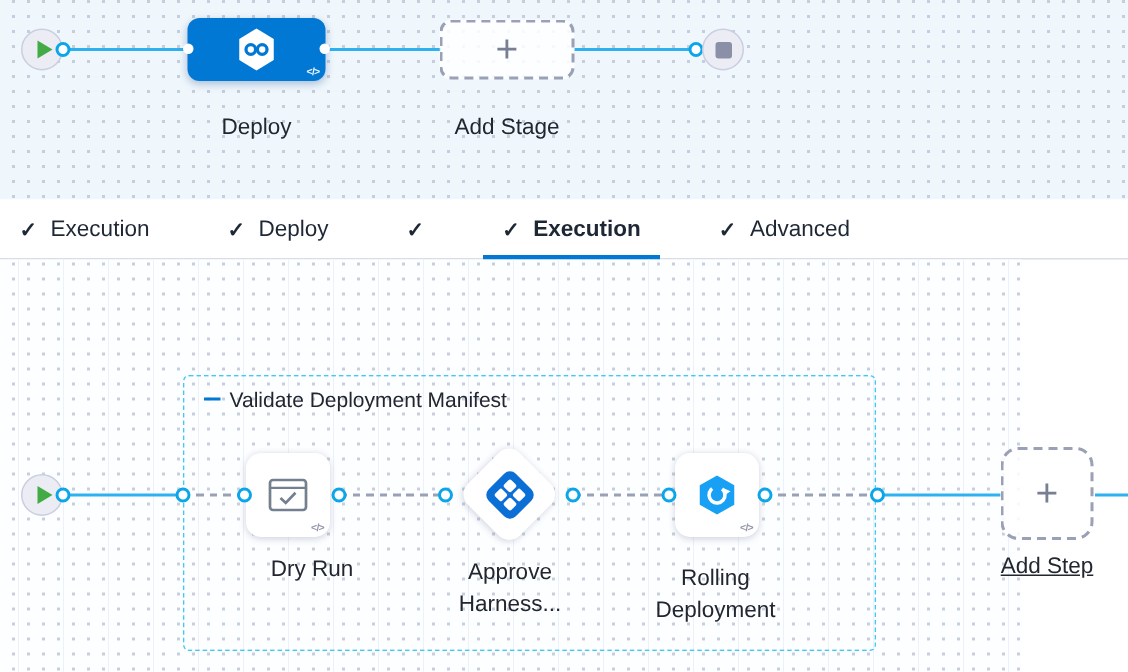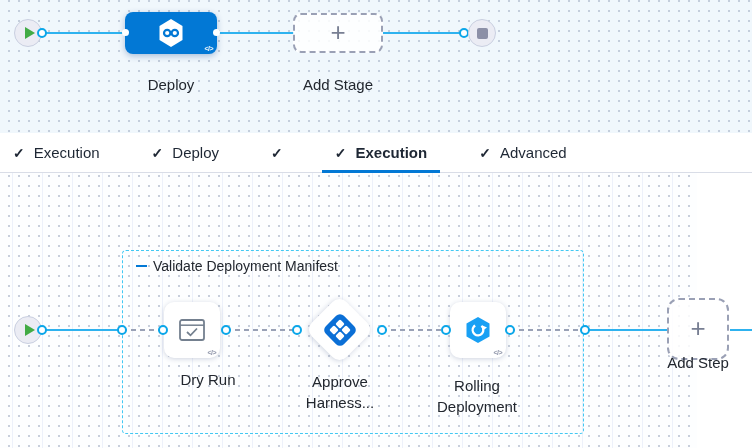--- a/index.html
+++ b/index.html
@@ -8,21 +8,21 @@
 
   
   .pane-stage{position:absolute;left:0;top:0;width:752px;height:133px;
     background-color:#f0f7fc;
     background-image:radial-gradient(#c4cedc 1px,transparent 1.3px);
     background-size:10px 10px;background-position:4px 6px;}
   .pane-exec{position:absolute;left:0;top:173px;width:681px;height:275px;
     background-color:#fdfeff;
     background-image:linear-gradient(to right,#edf1fa 1px,transparent 1px),
                      radial-gradient(#c8cfdc 1px,transparent 1.3px);
-    background-size:30px 100%,10px 10px;background-position:12px 0,4px 8px;padding-left:16px;}
+    background-size:30px 100%,10px 10px;background-position:12px 0,4px 8px;}
 
   
   .line{position:absolute;height:2px;background:#2eb2ef;}
   .dash-line{position:absolute;height:2px;
     background:repeating-linear-gradient(90deg,#99a1b6 0 5px,transparent 5px 9px);}
   .ring{position:absolute;width:10px;height:10px;box-sizing:border-box;
     border:2px solid #0aa6e9;background:#fff;border-radius:50%;}
   .node-dot{position:absolute;width:7px;height:7px;background:#fff;border-radius:50%;top:17px;}
 
   
@@ -196,14 +196,14 @@
   <div class="ring" style="left:221px;top:152px;"></div>
   <div class="ring" style="left:292px;top:152px;"></div>
   <div class="ring" style="left:377px;top:152px;"></div>
   <div class="ring" style="left:441px;top:152px;"></div>
   <div class="ring" style="left:505px;top:152px;"></div>
   <div class="ring" style="left:580px;top:152px;"></div>
 
   <div class="node-label" style="left:168px;top:196px;width:80px;">Dry Run</div>
   <div class="node-label" style="left:427px;top:202px;width:100px;">Rolling Deployment</div>
   <div class="node-label" style="left:298px;top:198px;width:84px;">Approve Harness...</div>
-  <div class="node-label" style="left:661px;top:179px;width:74px;">Add Step</div>
+  <div class="node-label" style="left:661px;top:194px;width:74px;text-decoration:underline;">Add Step</div>
 </div>
 
 </body></html>

